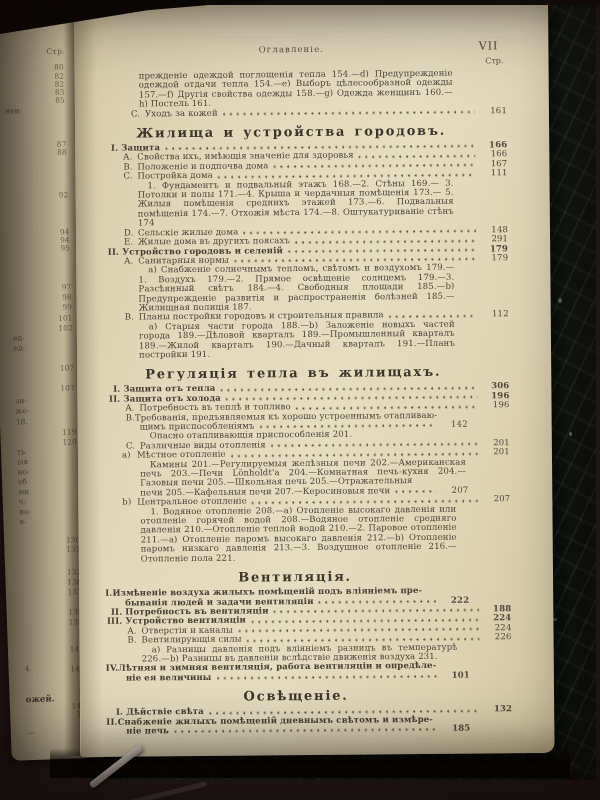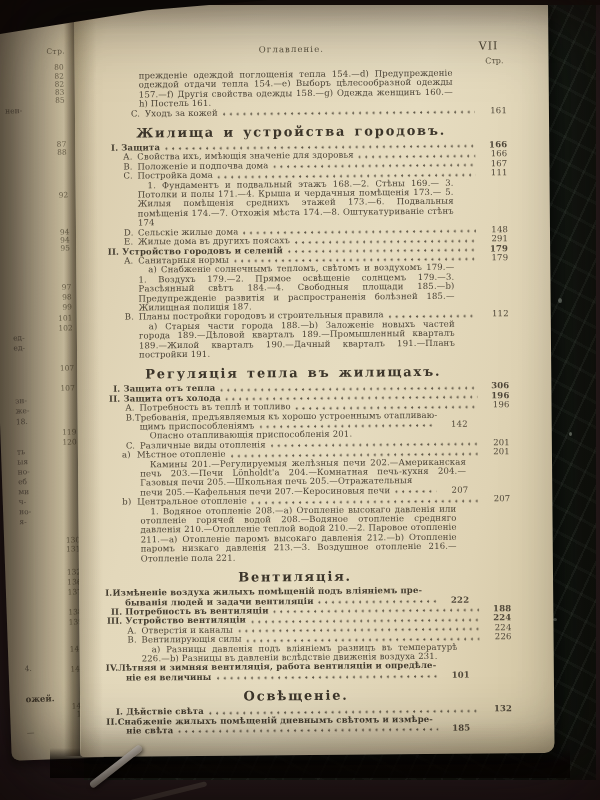--- a/index.html
+++ b/index.html
@@ -328,21 +328,21 @@
           <span class="leader"></span>
           <span class="pg">132</span>
         </div>
         <div class="ew-wrap lvl-roman">
           <div class="r1">
             <span class="num">II.</span>
             <span class="txt">Снабженіе жилыхъ помѣщеній дневнымъ свѣтомъ и измѣре-</span>
           </div>
           <div class="row r2">
             <span class="spacer" style="width: 20px;"></span>
-            <span class="txt">ніе свѣта</span>
+            <span class="txt">ніе печь</span>
             <span class="leader"></span>
             <span class="pg">185</span>
           </div>
         </div>
       </div>
   </div>
 
   <div class="top-strip"></div>
   <div class="wedge"></div>
   <div class="cord"></div>

